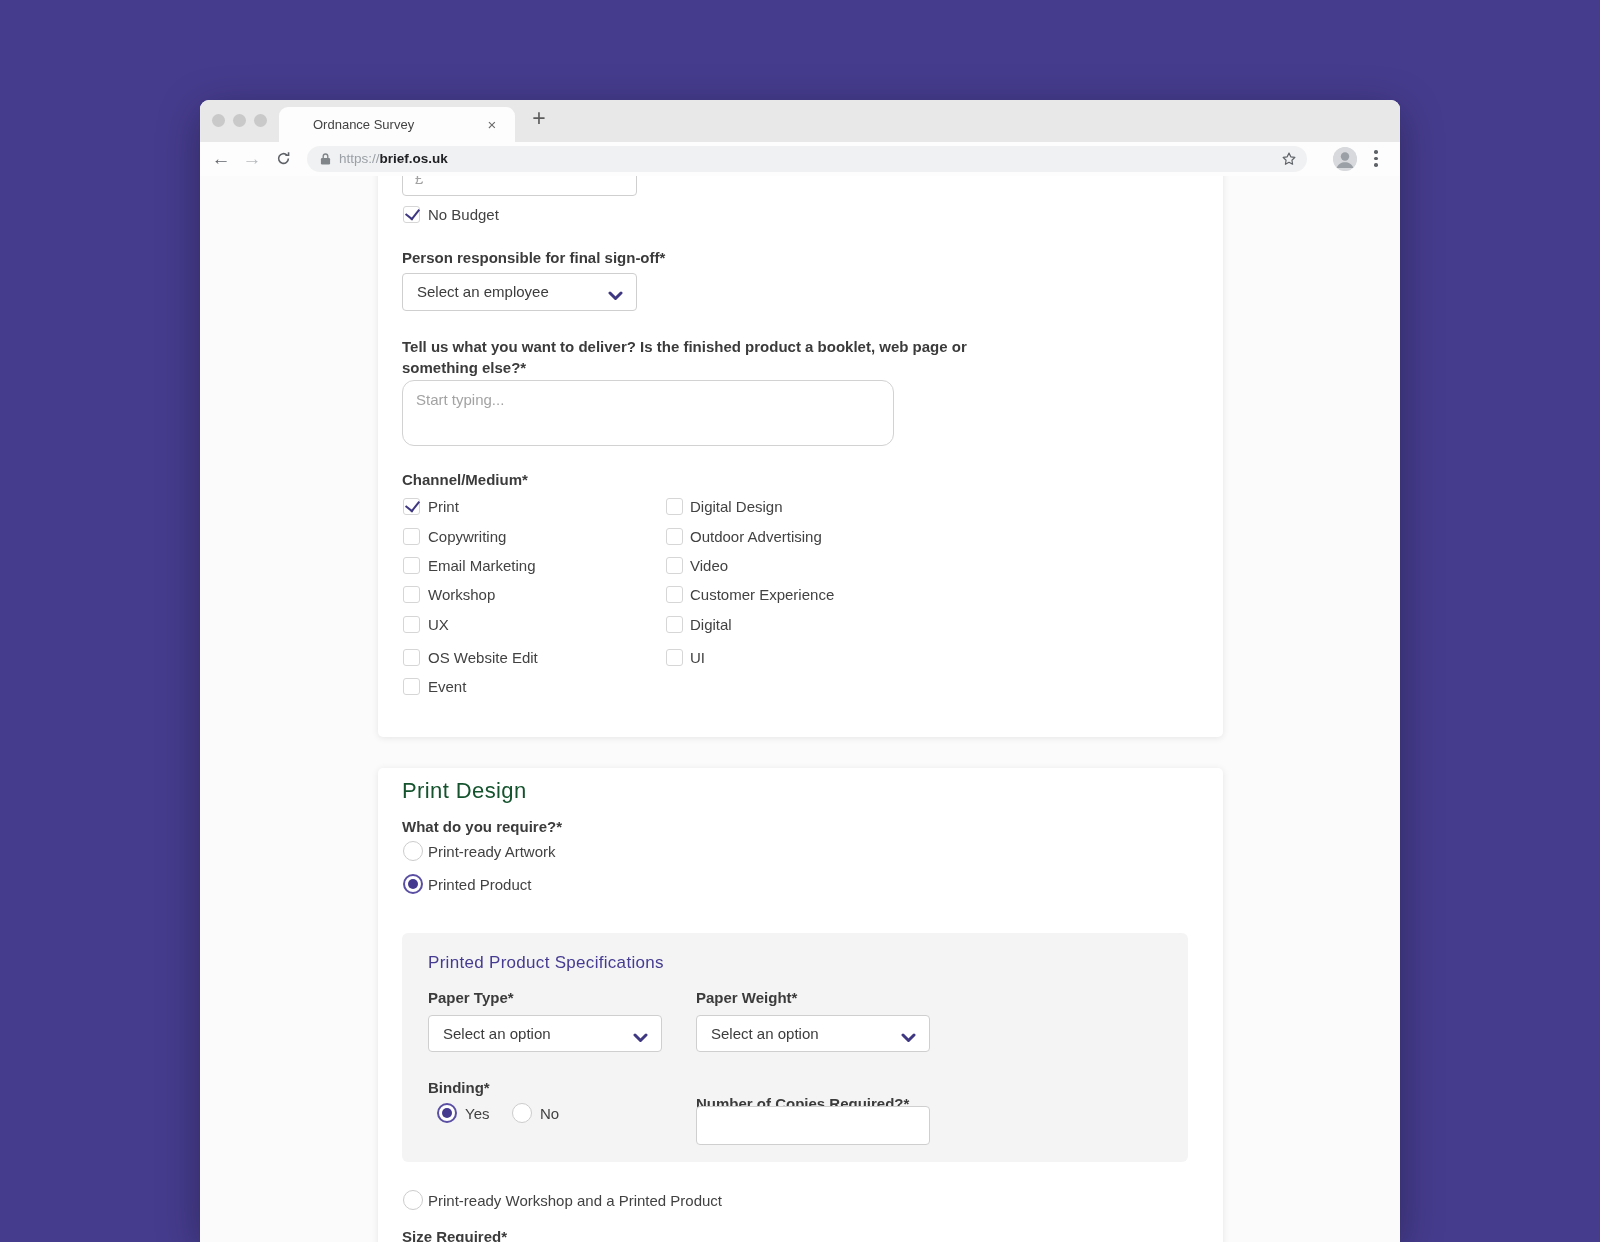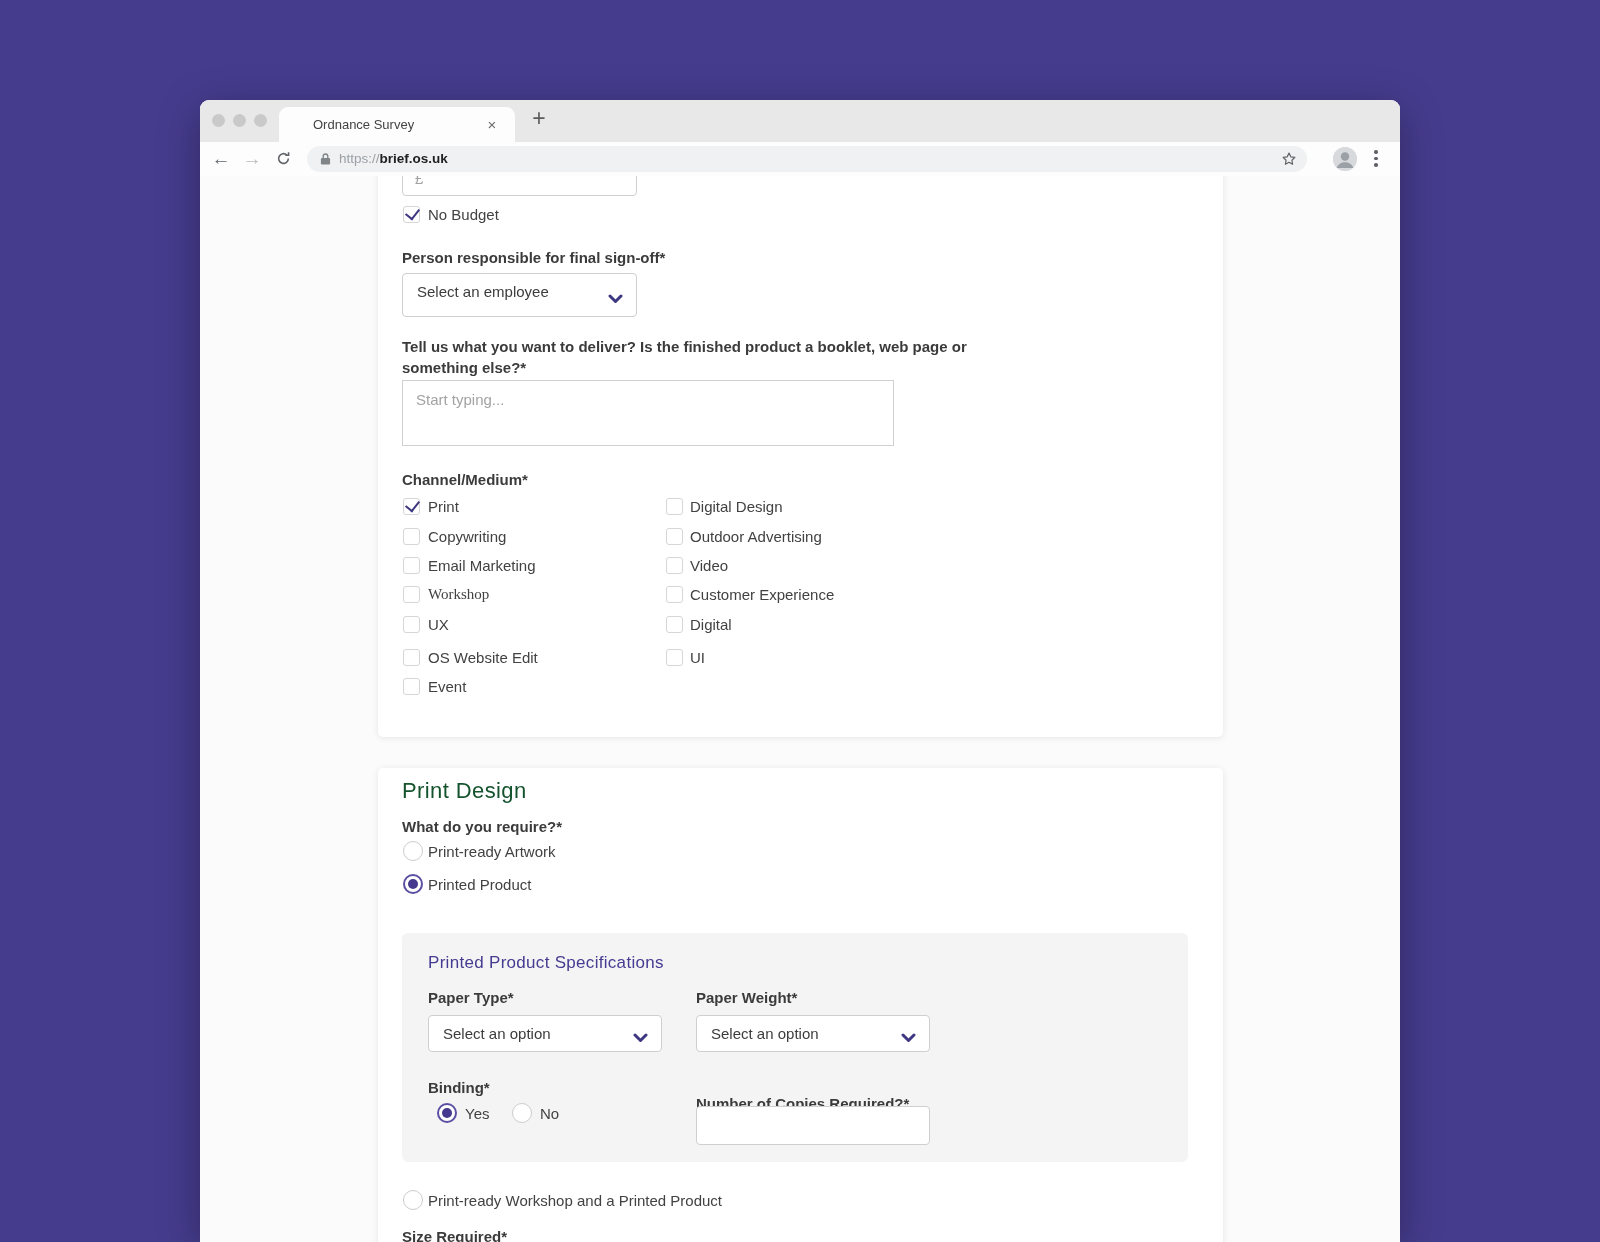--- a/index.html
+++ b/index.html
@@ -40,21 +40,21 @@
   .page{position:absolute;left:0;right:0;top:76px;bottom:0;background:#fbfbfb;overflow:hidden;}
   .card{position:absolute;left:178px;width:845px;background:#ffffff;border-radius:5px;box-shadow:0 1px 7px rgba(0,0,0,.09);}
   .card.one{top:-46px;height:607px;}
   .card.two{top:592px;height:560px;}
   .field-label{position:absolute;font-size:15px;font-weight:600;color:#3b3b3b;line-height:20px;white-space:nowrap;}
   .wrap-label{white-space:normal;width:640px;line-height:21px;}
   .opt-label{position:absolute;font-size:15px;font-weight:400;color:#424242;line-height:17px;white-space:nowrap;}
   .text-input{position:absolute;border:1px solid #cfcfcf;border-radius:4px;background:#fff;
     font-family:inherit;font-size:15px;color:#3d3d3d;padding:0 12px;box-sizing:border-box;outline:none;}
   .text-input::placeholder,.ta::placeholder{color:#a3a3a3;opacity:1;}
-  .ta{position:absolute;resize:none;border:1px solid #d2d2d2;border-radius:0;background:#fff;
+  .ta{position:absolute;resize:none;border:1px solid #d2d2d2;border-radius:12px;background:#fff;
     font-family:inherit;font-size:15px;color:#3d3d3d;padding:10px 13px;box-sizing:border-box;outline:none;}
   .checkbox{position:absolute;width:17px;height:17px;border:1px solid #d6d6d6;border-radius:3px;background:#fff;box-sizing:border-box;}
   .checkbox.checked::after{content:"";position:absolute;left:3.5px;top:-1px;width:7px;height:11px;
     border-right:2.4px solid #3E3781;border-bottom:2.4px solid #3E3781;transform:rotate(38deg);}
   .radio{position:absolute;width:20px;height:20px;border:1px solid #cccccc;border-radius:50%;background:#fff;box-sizing:border-box;}
   .radio.checked{border:2px solid #5A4FA3;}
   .radio.checked::after{content:"";position:absolute;left:3px;top:3px;width:10px;height:10px;border-radius:50%;background:#44398F;}
   .select{position:absolute;border:1px solid #cfcfcf;border-radius:4px;background:#fff;box-sizing:border-box;}
   .select .val{position:absolute;left:14px;top:0;font-size:15px;color:#3c3c3c;white-space:nowrap;}
   .select .chev{position:absolute;right:13px;top:50%;margin-top:-5px;}
@@ -116,42 +116,42 @@
   </div>
 
   <div class="page">
 
     <div class="card one">
       <input class="text-input" style="left: 24px; top: 30px; width: 235px; height: 36px;" placeholder="£">
       <span class="checkbox checked" style="left:25px;top:76px;"></span>
       <span class="opt-label" style="left:50px;top:76px;">No Budget</span>
 
       <span class="field-label" style="left:24px;top:118px;">Person responsible for final sign-off*</span>
-      <div class="select" style="left:24px;top:143px;width:235px;height:44px;">
+      <div class="select" style="left:24px;top:143px;width:235px;height:38px;">
         <span class="val" style="line-height:36px;">Select an employee</span>
         <span class="chev">
           <svg width="15" height="10" viewBox="0 0 15 10">
               <path d="M2 2l5.5 5.5L13 2" fill="none" stroke="#3E3781" stroke-width="3" stroke-linecap="round" stroke-linejoin="round"></path>
             </svg>
         </span>
       </div>
 
       <span class="field-label wrap-label" style="left:24px;top:206px;">Tell us what you want to deliver? Is the finished product a booklet, web page or something else?*</span>
       <textarea class="ta" style="left: 24px; top: 250px; width: 492px; height: 66px;" placeholder="Start typing..."></textarea>
 
       <span class="field-label" style="left:24px;top:340px;">Channel/Medium*</span>
 
       <span class="checkbox checked" style="left:25px;top:368px;"></span>
       <span class="opt-label" style="left:50px;top:368px;">Print</span>
       <span class="checkbox" style="left:25px;top:398px;"></span>
       <span class="opt-label" style="left:50px;top:398px;">Copywriting</span>
       <span class="checkbox" style="left:25px;top:427px;"></span>
       <span class="opt-label" style="left:50px;top:427px;">Email Marketing</span>
       <span class="checkbox" style="left:25px;top:456px;"></span>
-      <span class="opt-label" style="left:50px;top:456px;font-family:Liberation Serif, serif;">Workshop</span>
+      <span class="opt-label" style="left:50px;top:456px;">Workshop</span>
       <span class="checkbox" style="left:25px;top:486px;"></span>
       <span class="opt-label" style="left:50px;top:486px;">UX</span>
       <span class="checkbox" style="left:25px;top:519px;"></span>
       <span class="opt-label" style="left:50px;top:519px;">OS Website Edit</span>
       <span class="checkbox" style="left:25px;top:548px;"></span>
       <span class="opt-label" style="left:50px;top:548px;">Event</span>
 
       <span class="checkbox" style="left:288px;top:368px;"></span>
       <span class="opt-label" style="left:312px;top:368px;">Digital Design</span>
       <span class="checkbox" style="left:288px;top:398px;"></span>

